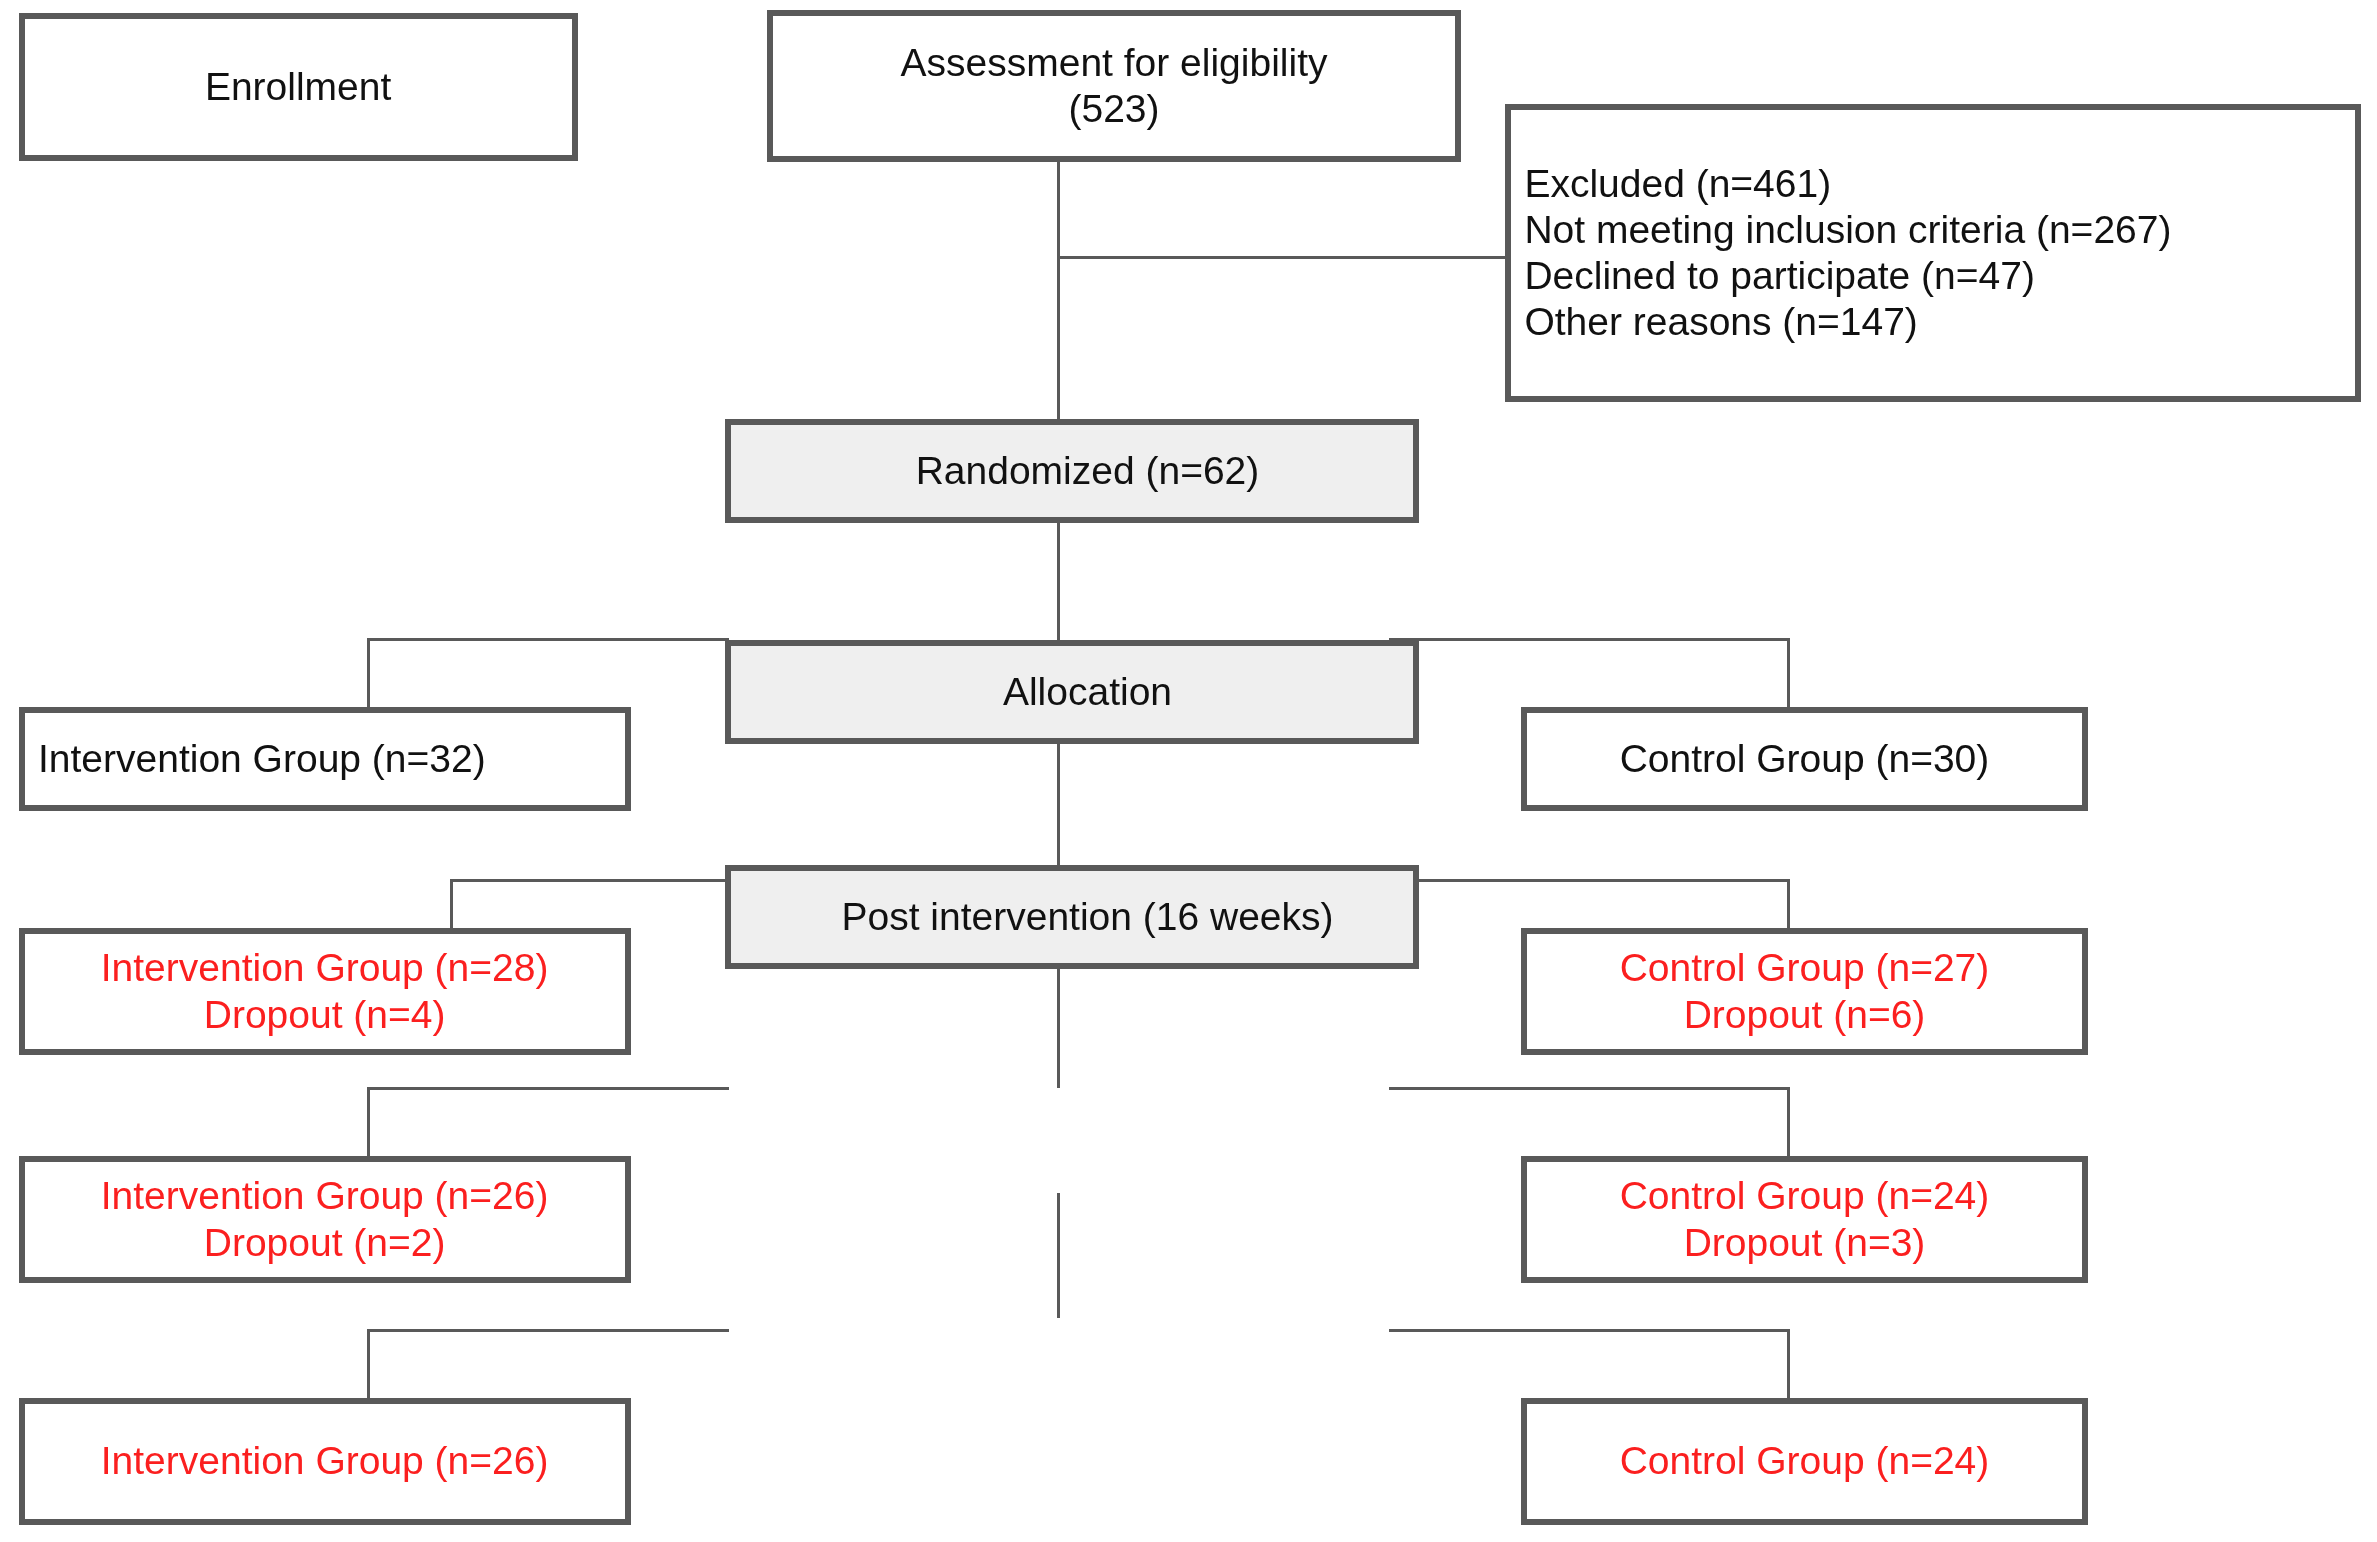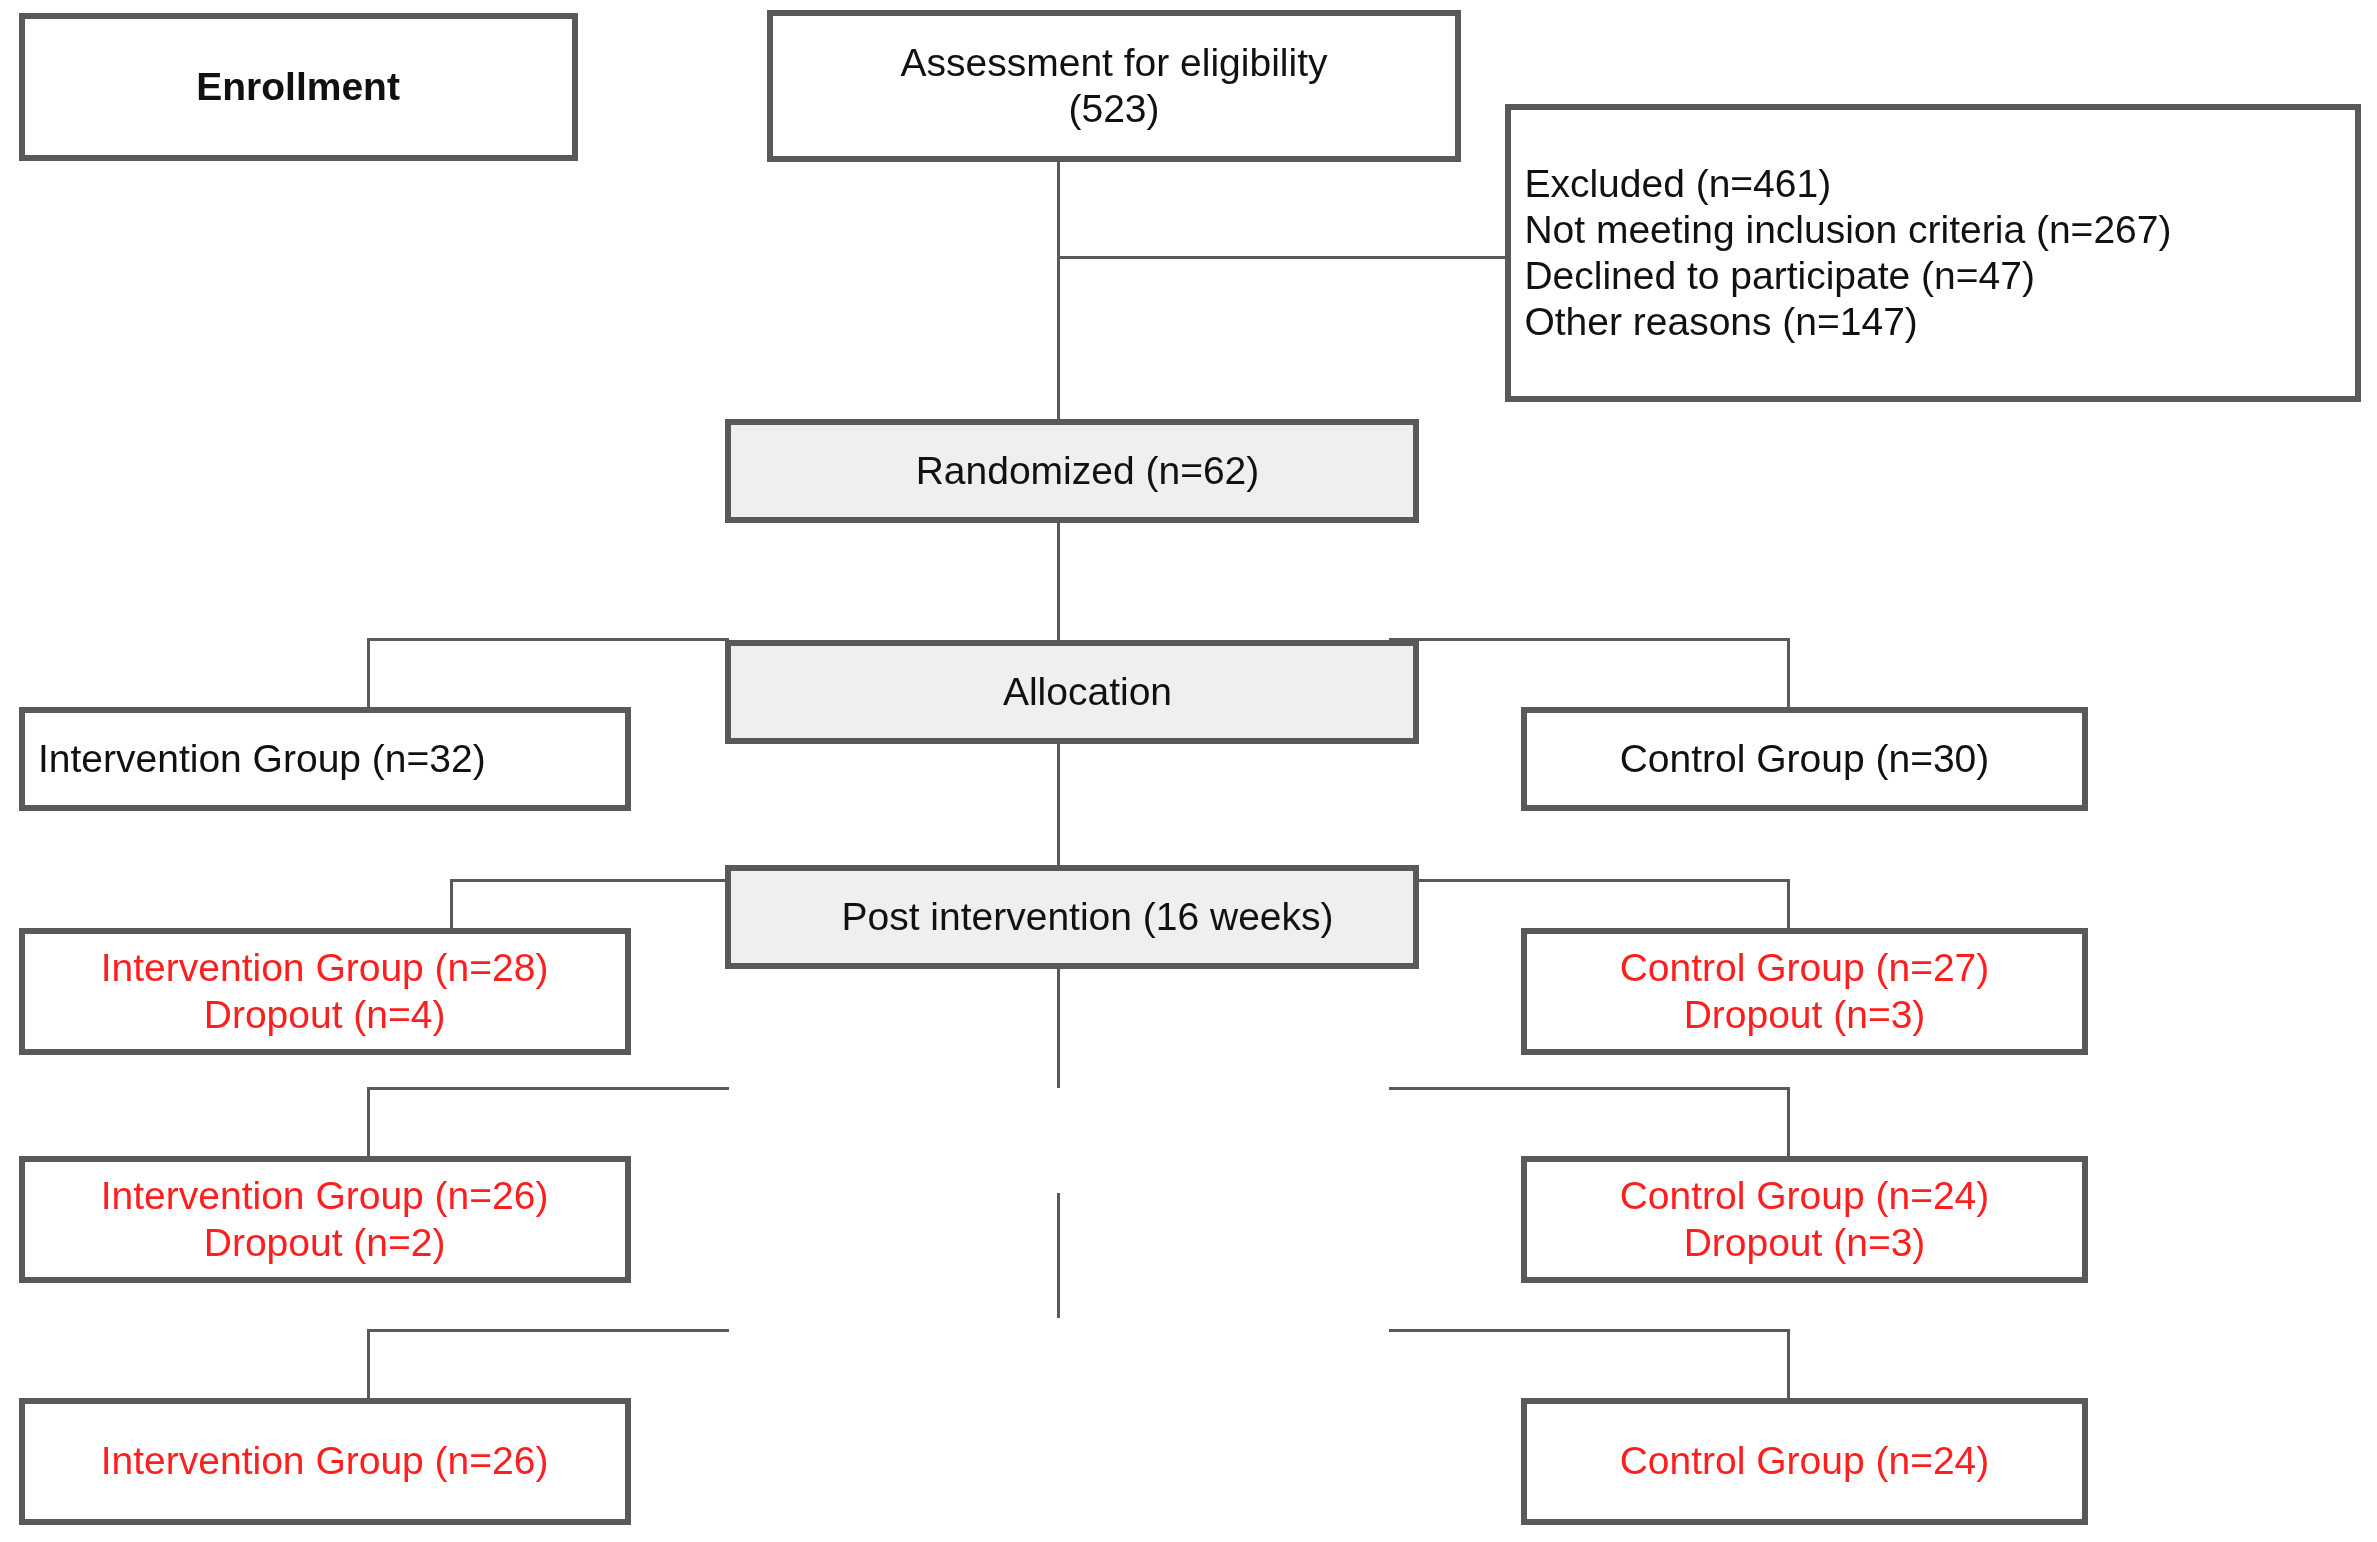--- a/index.html
+++ b/index.html
@@ -8,21 +8,21 @@
 
   .box{position:absolute;box-sizing:border-box;border:6.7px solid #595959;
        display:flex;align-items:center;justify-content:center;
        font-size:39px;line-height:1.18;color:#111111;background:#ffffff;z-index:3;}
   .box .txt{width:100%;padding:0 13.4px;white-space:pre-line;}
   .fill-gray{background:#efefef;padding-left:31px;}
   .fill-white{background:#ffffff;}
   .t-center{text-align:center;}
   .t-left{text-align:left;}
   .red{color:#fb1f1f;}
-  .bold{font-weight:bold;}
+  .bold{font-weight:normal;}
 
   .conn{position:absolute;background:#595959;z-index:1;}
   .conn.v{width:3px;}
   .conn.h{height:3px;}
 </style>
 </head>
 <body>
 
 <div id="stage">
 
@@ -90,21 +90,21 @@
 
   <div class="box fill-gray" style="left:725px;top:865px;width:694px;height:104px;">
     <span class="txt t-center">Post intervention (16 weeks)</span>
   </div>
   <div class="box fill-white" style="left:18.6px;top:928px;width:612px;height:127px;">
     <span class="txt t-center red">Intervention Group (n=28)
 Dropout (n=4)</span>
   </div>
   <div class="box fill-white" style="left:1521px;top:928px;width:567px;height:127px;">
     <span class="txt t-center red">Control Group (n=27)
-Dropout (n=3)</span>
+Dropout (n=6)</span>
   </div>
 
   <div class="box fill-white" style="left:18.6px;top:1156px;width:612px;height:127px;">
     <span class="txt t-center red">Intervention Group (n=26)
 Dropout (n=2)</span>
   </div>
   <div class="box fill-white" style="left:1521px;top:1156px;width:567px;height:127px;">
     <span class="txt t-center red">Control Group (n=24)
 Dropout (n=3)</span>
   </div>

